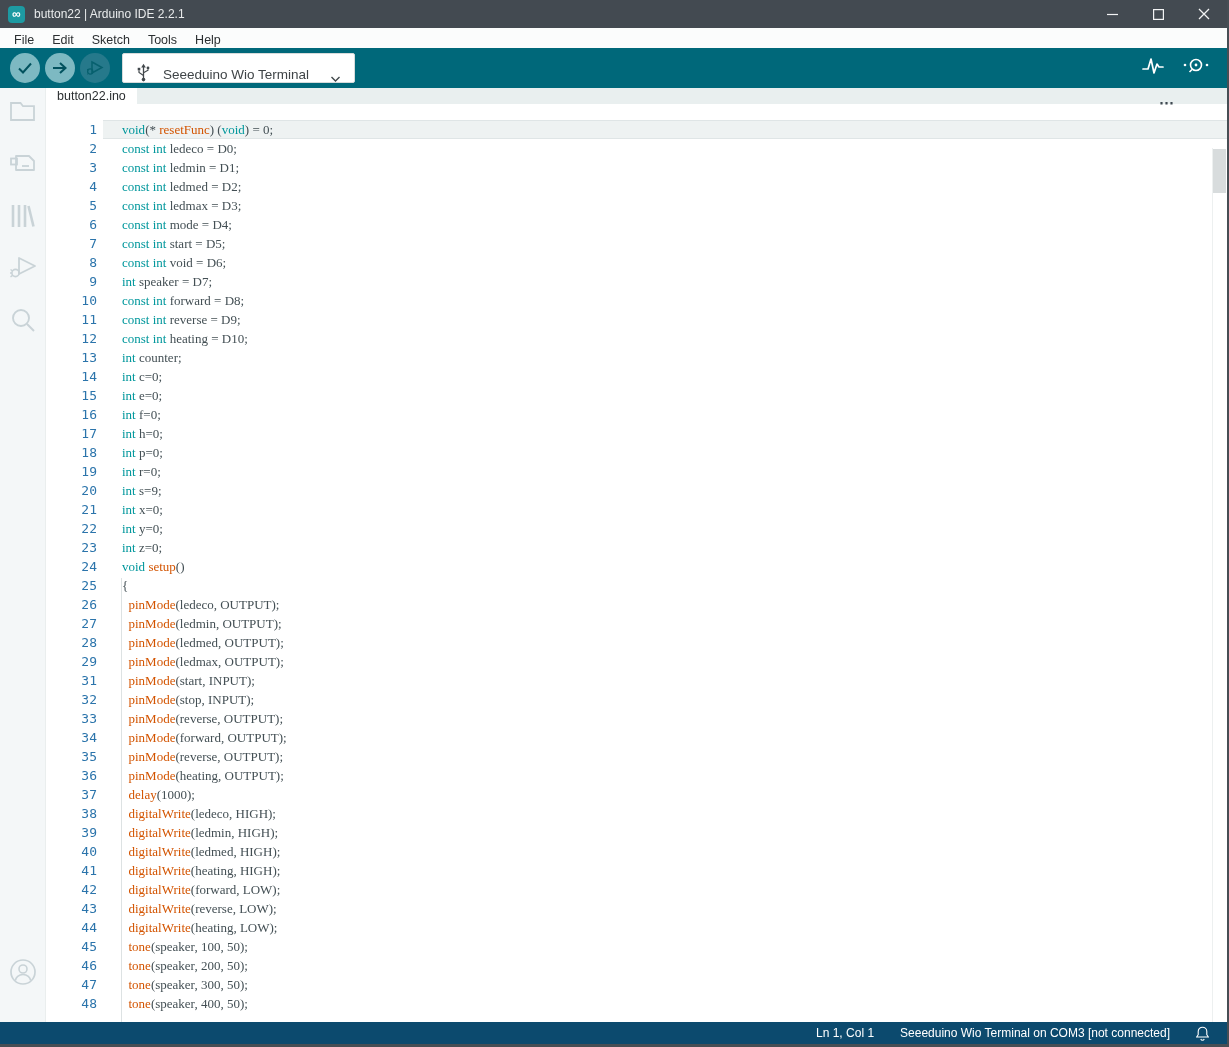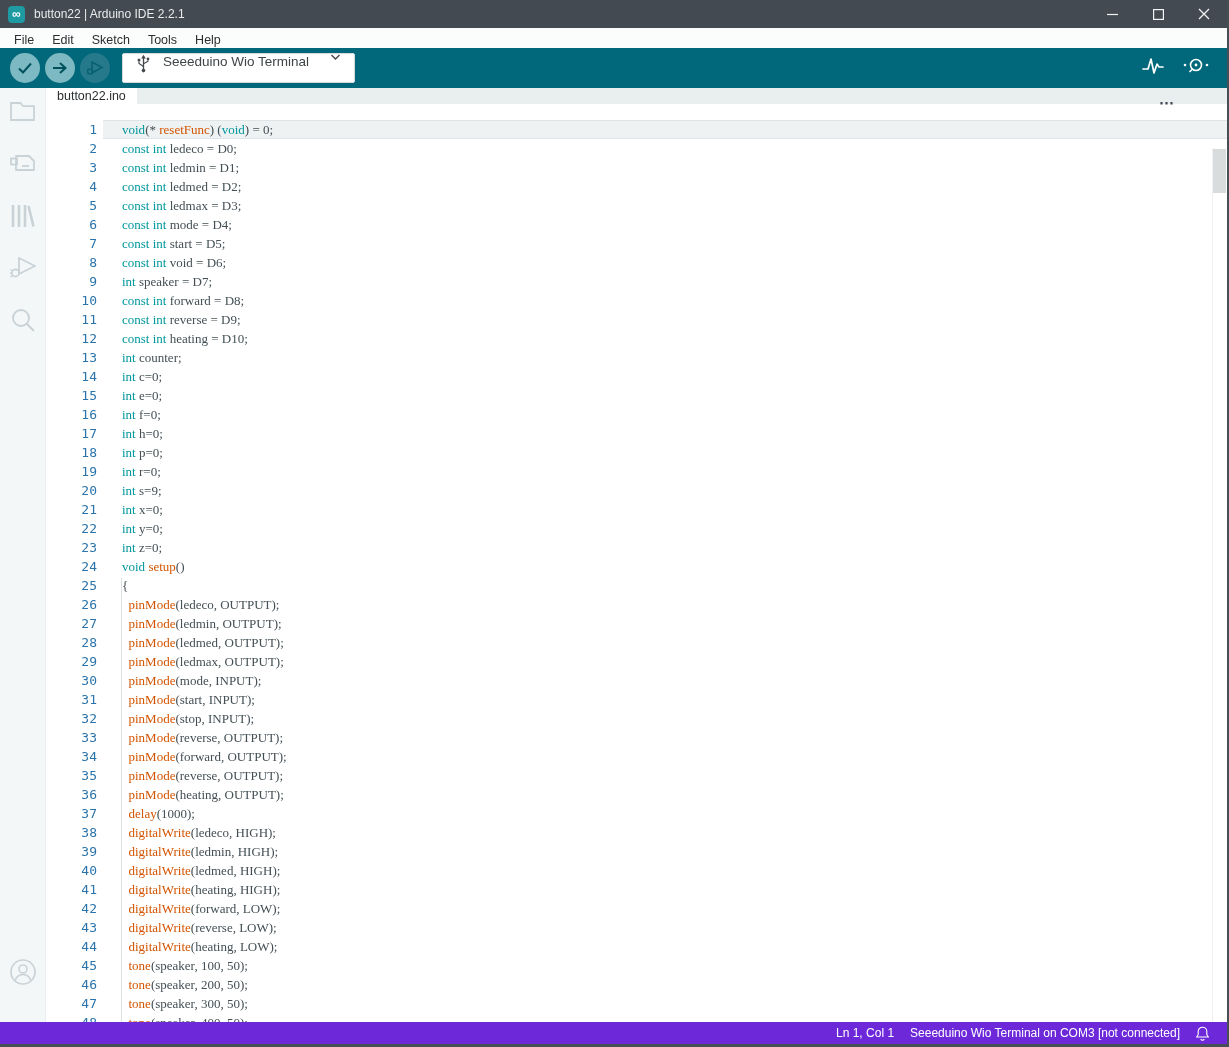--- a/index.html
+++ b/index.html
@@ -23,21 +23,21 @@
              display:flex; align-items:center; padding-left:5px; }
   .menu-item { font-size:12.5px; color:#2b2f31; padding:0 9px; height:16px; line-height:20px; }
 
   
   .toolbar { position:absolute; top:48px; left:0; right:0; height:40px; background:#00687a; }
   .tb-btn { position:absolute; top:5px; width:30px; height:30px; border-radius:50%;
             background:#7db9c2; display:flex; align-items:center; justify-content:center; }
   .tb-btn.disabled { background:#26798b; }
   .board-selector { position:absolute; left:122px; top:5px; width:233px; height:30px;
                     background:#fff; border:1px solid #d7dbdb; border-radius:2px;
-                    display:flex; align-items:flex-start; }
+                    display:flex; align-items:flex-end; }
   .board-selector .usb { margin:0 12px 0 13px; }
   .board-selector .label { font-size:13.5px; color:#3f4447; }
   .board-selector .caret { margin-left:auto; margin-right:14px; }
   .tb-right { position:absolute; right:16px; top:0; height:40px; display:flex; align-items:center; gap:16px; }
 
   
   .main { position:absolute; top:88px; left:0; right:0; bottom:22px; display:flex; }
   .sidebar { width:46px; background:#f4f7f8; border-right:1px solid #eaeeee;
              display:flex; flex-direction:column; align-items:center; padding-top:11px; }
   .side-item { width:46px; height:52px; display:flex; align-items:flex-start; justify-content:center; }
@@ -62,22 +62,22 @@
                         background:#eef2f2; border-top:1px solid #dfe5e6; border-bottom:1px solid #dfe5e6; }
   .tk-k { color:#00979c; }
   .tk-f { color:#d35400; }
   .tk-d { color:#434f54; }
 
   .indent-guide { position:absolute; left:75px; top:460px; bottom:0; width:1px; background:#dde2e3; }
   .scroll-track { position:absolute; right:14px; top:30px; bottom:0; width:1px; background:#edf0f0; }
   .scroll-thumb { position:absolute; right:1px; top:31px; width:13px; height:44px; background:#d8dcdd; }
 
   
-  .statusbar { position:absolute; left:0; right:0; bottom:0; height:22px; background:#6d28d9;
-               display:flex; align-items:center; justify-content:flex-end; gap:16px;
+  .statusbar { position:absolute; left:0; right:0; bottom:0; height:22px; background:#0c4a6e;
+               display:flex; align-items:center; justify-content:flex-end; gap:26px;
                color:#fff; font-size:12px; padding-right:18px; }
   .statusbar .bell { display:flex; align-items:center; }
 </style>
 </head>
 <body>
 
 <div class="window">
 
   <div class="titlebar">
     <div class="app-icon">∞</div>
@@ -236,21 +236,20 @@
             <div class="row"><span class="ln">20</span><span class="code"><span class="tk-k">int</span><span class="tk-d"> s=9;</span></span></div>
             <div class="row"><span class="ln">21</span><span class="code"><span class="tk-k">int</span><span class="tk-d"> x=0;</span></span></div>
             <div class="row"><span class="ln">22</span><span class="code"><span class="tk-k">int</span><span class="tk-d"> y=0;</span></span></div>
             <div class="row"><span class="ln">23</span><span class="code"><span class="tk-k">int</span><span class="tk-d"> z=0;</span></span></div>
             <div class="row"><span class="ln">24</span><span class="code"><span class="tk-k">void</span><span class="tk-d"> </span><span class="tk-f">setup</span><span class="tk-d">()</span></span></div>
             <div class="row"><span class="ln">25</span><span class="code"><span class="tk-d">{</span></span></div>
             <div class="row"><span class="ln">26</span><span class="code"><span class="tk-d">  </span><span class="tk-f">pinMode</span><span class="tk-d">(ledeco, OUTPUT);</span></span></div>
             <div class="row"><span class="ln">27</span><span class="code"><span class="tk-d">  </span><span class="tk-f">pinMode</span><span class="tk-d">(ledmin, OUTPUT);</span></span></div>
             <div class="row"><span class="ln">28</span><span class="code"><span class="tk-d">  </span><span class="tk-f">pinMode</span><span class="tk-d">(ledmed, OUTPUT);</span></span></div>
             <div class="row"><span class="ln">29</span><span class="code"><span class="tk-d">  </span><span class="tk-f">pinMode</span><span class="tk-d">(ledmax, OUTPUT);</span></span></div>
-            <div class="row"><span class="ln">30</span><span class="code"><span class="tk-d">  </span><span class="tk-f">pinMode</span><span class="tk-d">(mode, INPUT);</span></span></div>
             <div class="row"><span class="ln">31</span><span class="code"><span class="tk-d">  </span><span class="tk-f">pinMode</span><span class="tk-d">(start, INPUT);</span></span></div>
             <div class="row"><span class="ln">32</span><span class="code"><span class="tk-d">  </span><span class="tk-f">pinMode</span><span class="tk-d">(stop, INPUT);</span></span></div>
             <div class="row"><span class="ln">33</span><span class="code"><span class="tk-d">  </span><span class="tk-f">pinMode</span><span class="tk-d">(reverse, OUTPUT);</span></span></div>
             <div class="row"><span class="ln">34</span><span class="code"><span class="tk-d">  </span><span class="tk-f">pinMode</span><span class="tk-d">(forward, OUTPUT);</span></span></div>
             <div class="row"><span class="ln">35</span><span class="code"><span class="tk-d">  </span><span class="tk-f">pinMode</span><span class="tk-d">(reverse, OUTPUT);</span></span></div>
             <div class="row"><span class="ln">36</span><span class="code"><span class="tk-d">  </span><span class="tk-f">pinMode</span><span class="tk-d">(heating, OUTPUT);</span></span></div>
             <div class="row"><span class="ln">37</span><span class="code"><span class="tk-d">  </span><span class="tk-f">delay</span><span class="tk-d">(1000);</span></span></div>
             <div class="row"><span class="ln">38</span><span class="code"><span class="tk-d">  </span><span class="tk-f">digitalWrite</span><span class="tk-d">(ledeco, HIGH);</span></span></div>
             <div class="row"><span class="ln">39</span><span class="code"><span class="tk-d">  </span><span class="tk-f">digitalWrite</span><span class="tk-d">(ledmin, HIGH);</span></span></div>
             <div class="row"><span class="ln">40</span><span class="code"><span class="tk-d">  </span><span class="tk-f">digitalWrite</span><span class="tk-d">(ledmed, HIGH);</span></span></div>

